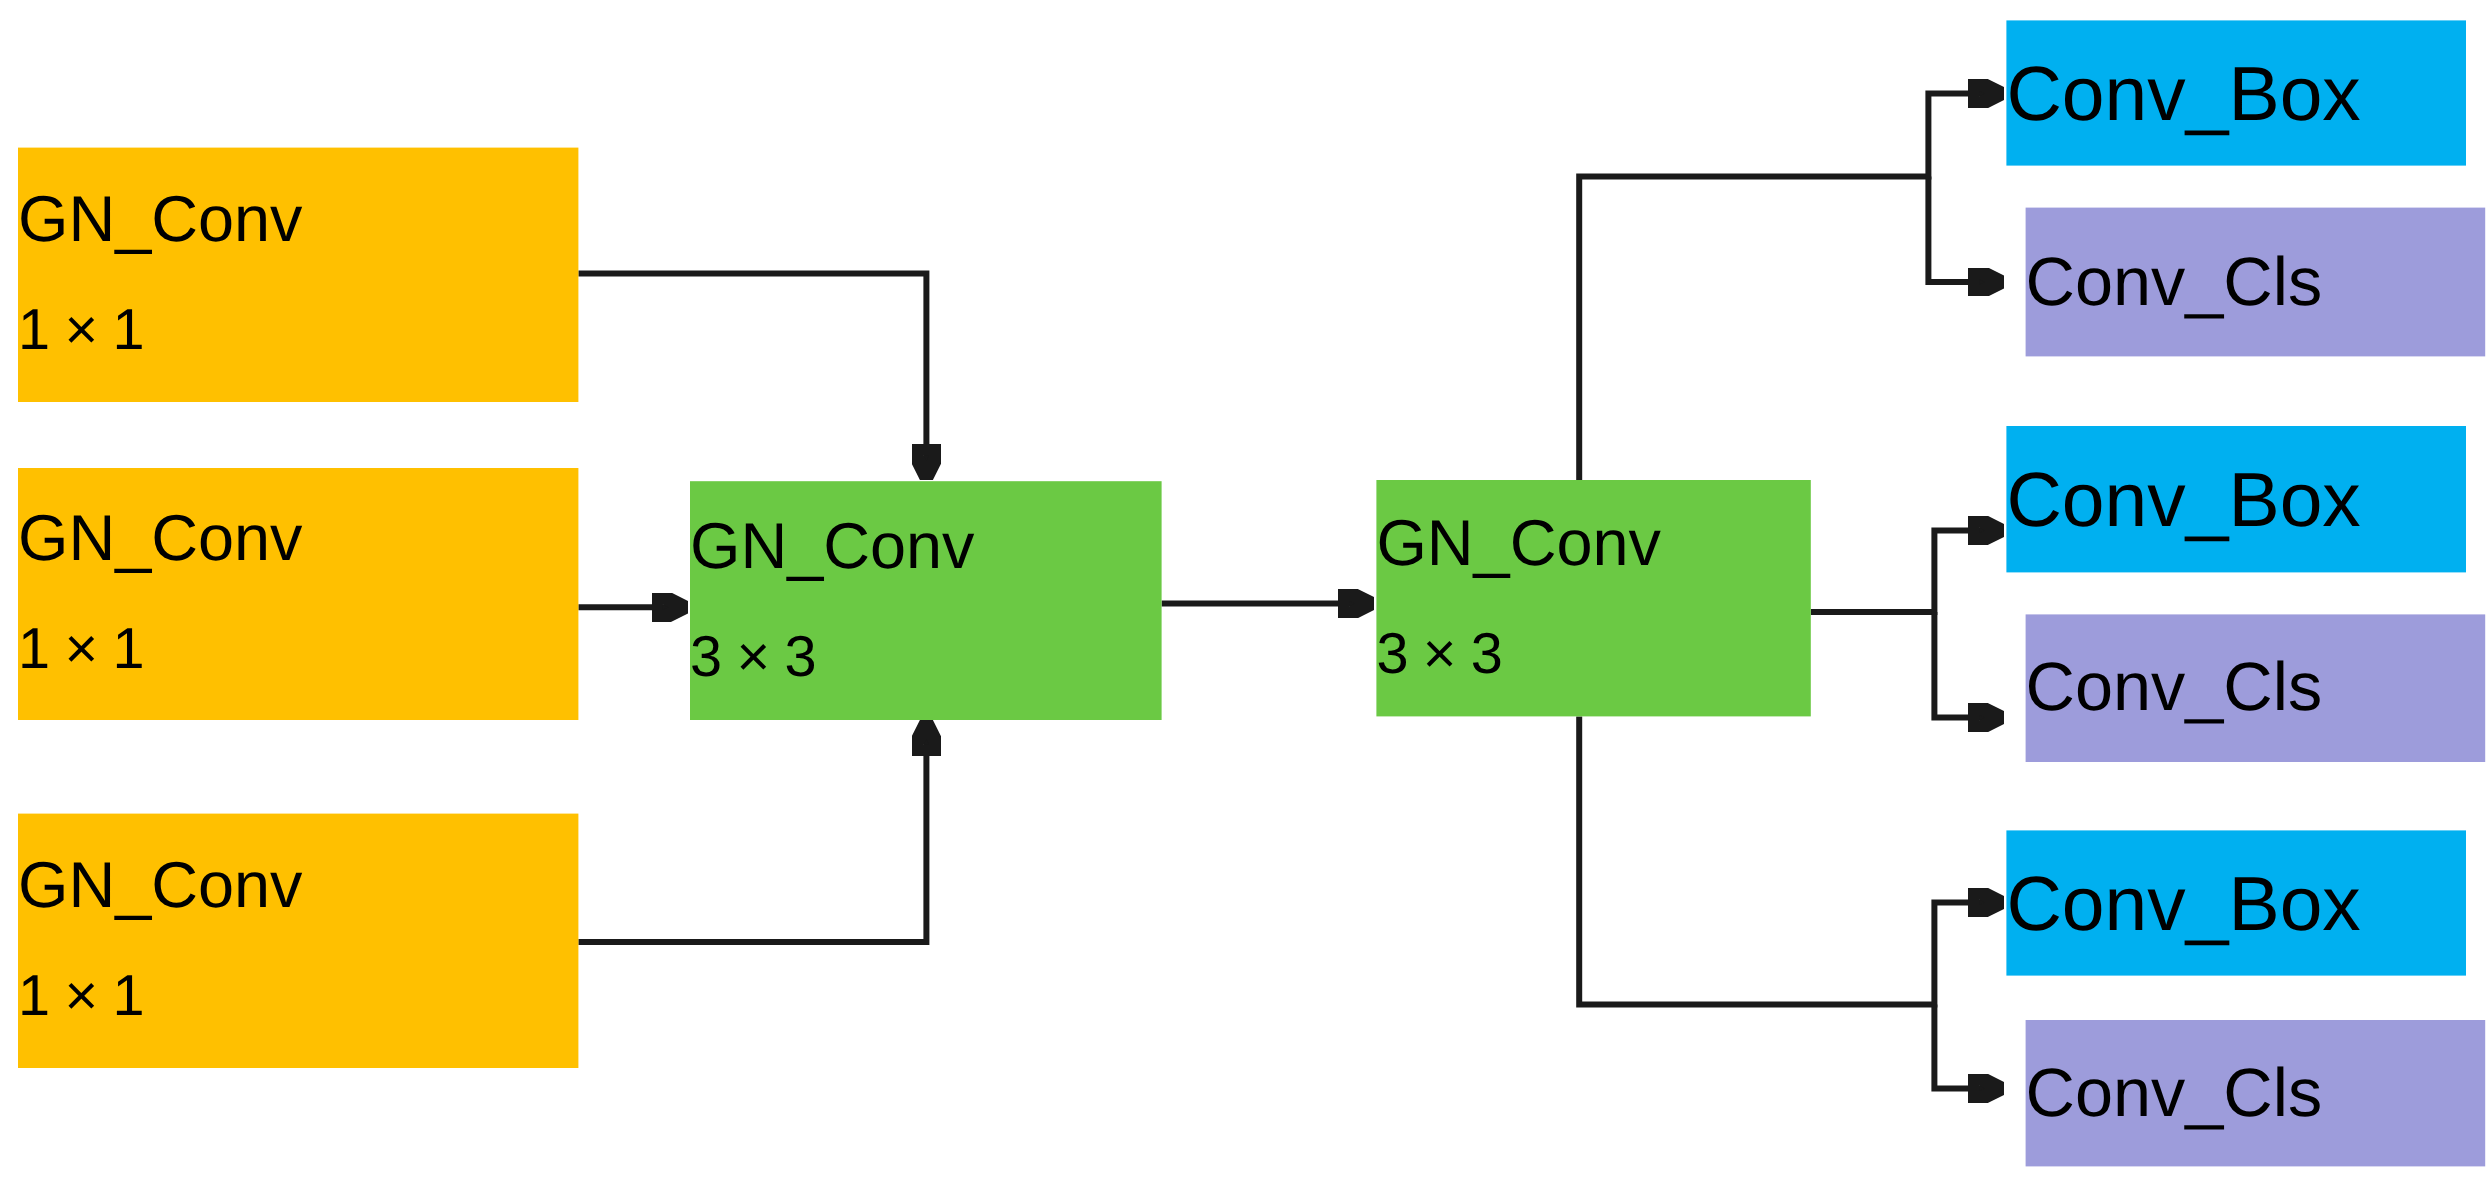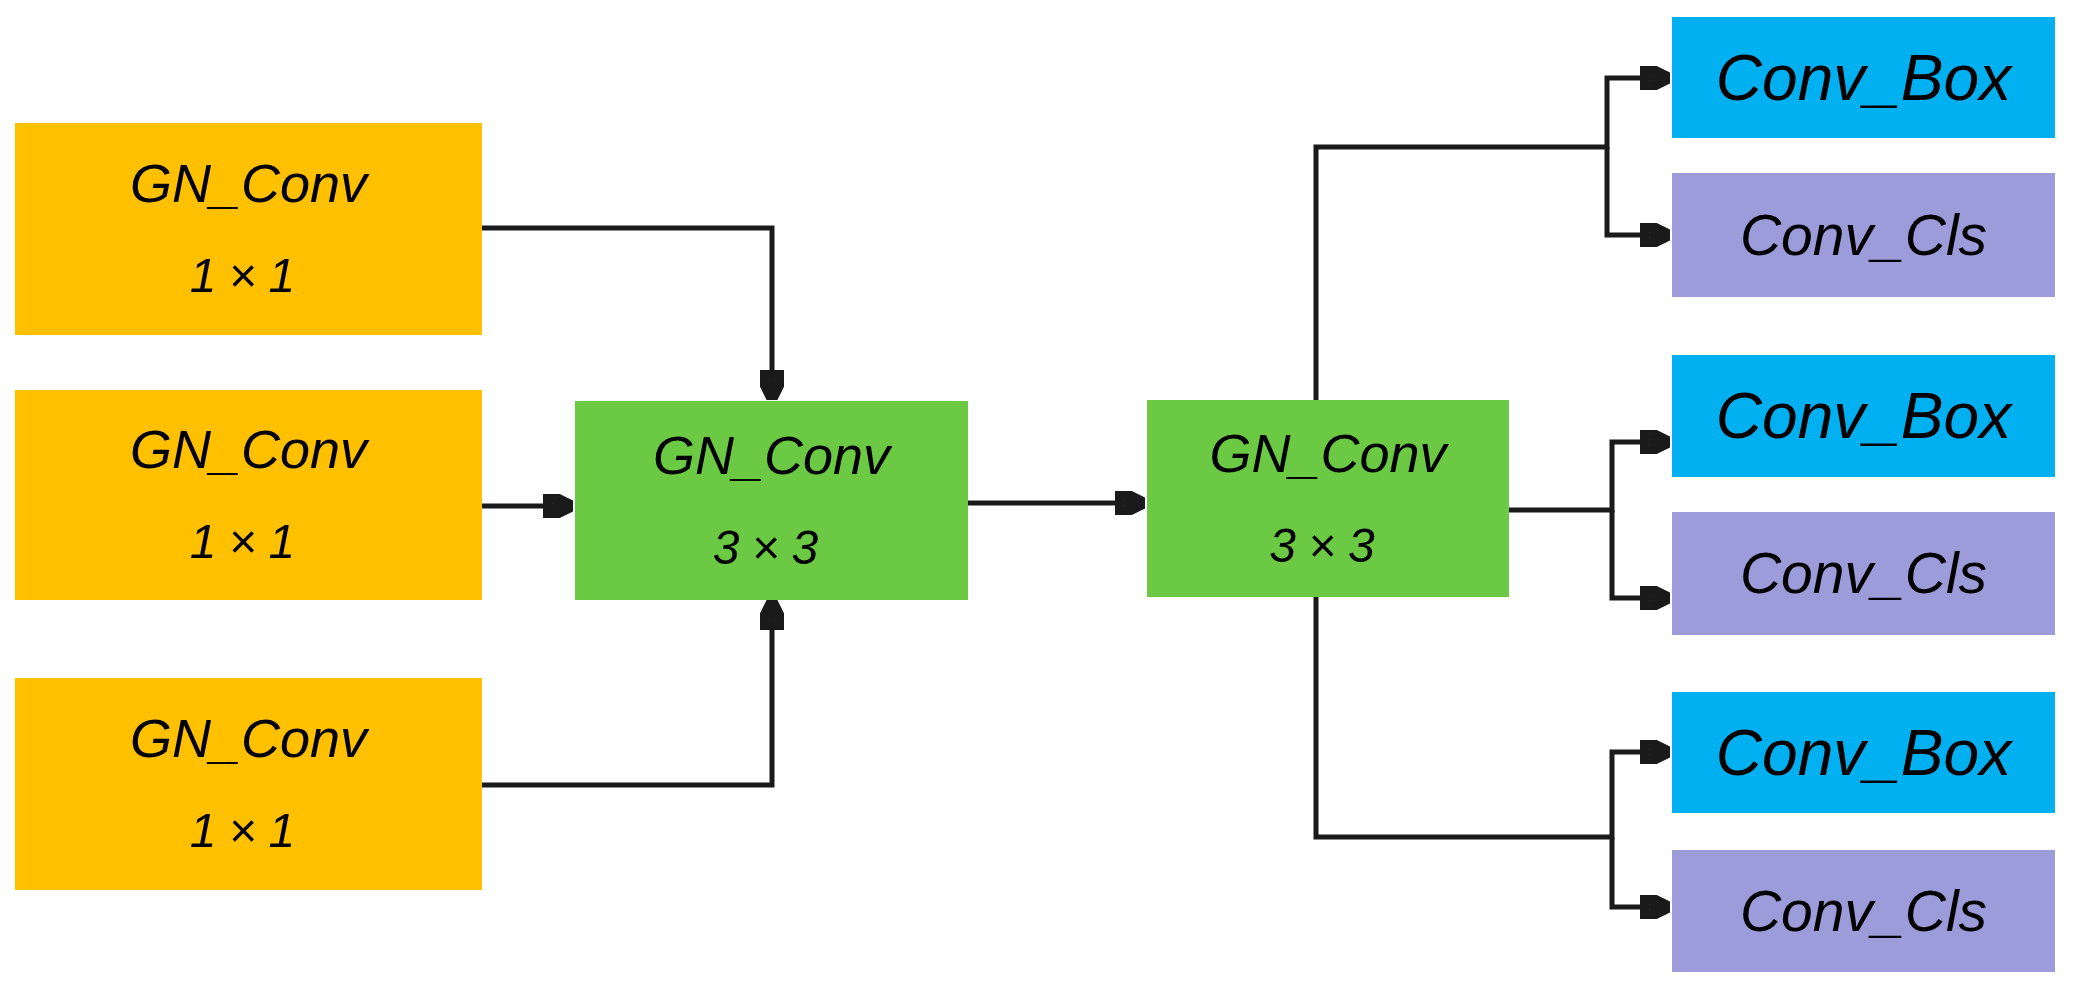--- a/index.html
+++ b/index.html
@@ -30,30 +30,29 @@
   }
   .wires path{
     fill:none;
     stroke:var(--line);
     stroke-width:5;
   }
   .node{
     position:absolute;
     display:flex;
     flex-direction:column;
-    align-items:center;
+    align-items:flex-start;
     justify-content:center;
     text-align:center;
     color:var(--text);
-    font-style:italic;
   }
   .node.input{ background:var(--input-block); }
   .node.conv{ background:var(--conv-block); }
   .node.boxhead{ background:var(--box-head); }
-  .node.clshead{ background:var(--cls-head); }
+  .node.clshead{ background:var(--cls-head);margin-left:16px; }
   .node .name{
     font-size:54px;
     line-height:94px;
     white-space:nowrap;
   }
   .node .kernel{
     font-size:48px;
     line-height:92px;
     letter-spacing:12px;
     white-space:nowrap;

